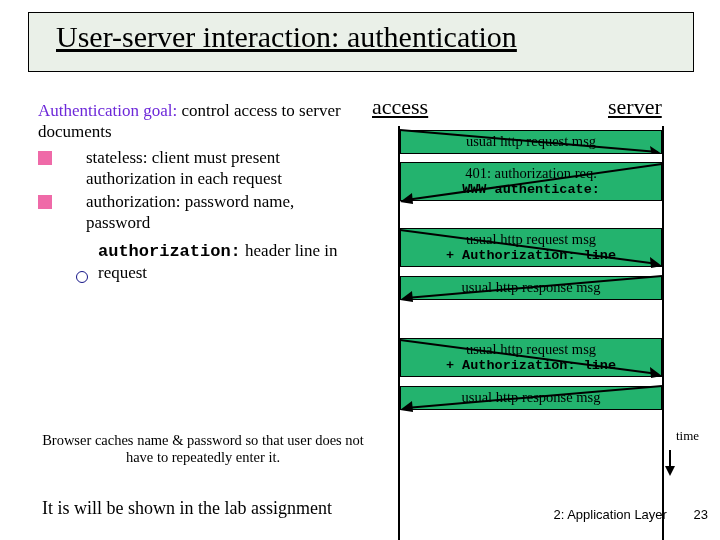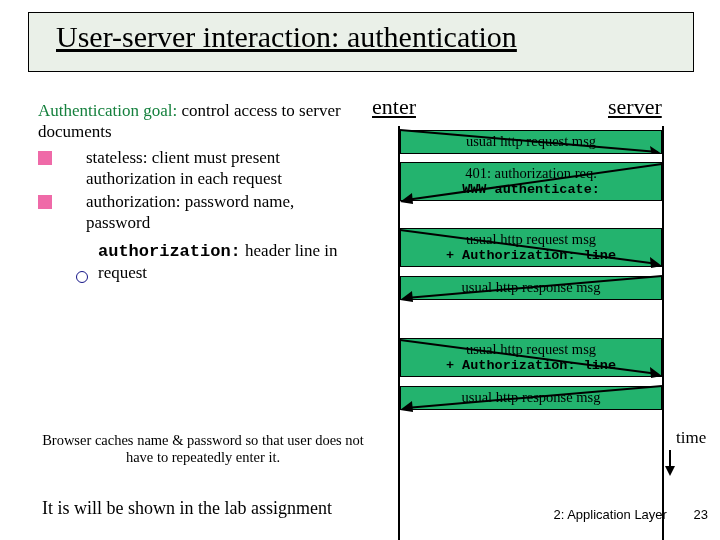--- a/index.html
+++ b/index.html
@@ -1,41 +1,41 @@
 <!DOCTYPE html>
 <html><head>
 <meta charset="utf-8">
 <style>
   html,body{margin:0;padding:0;background:#fff;}
   .slide{position:relative;width:720px;height:540px;background:#fff;font-family:"Comic Sans MS","Comic Sans",cursive;color:#000;overflow:hidden;padding-left:16px;}
   .titlebar{position:absolute;left:28px;top:12px;width:664px;height:58px;background:#eaf0e8;border:1px solid #000;}
   .title{position:absolute;left:56px;top:20px;font-size:30px;text-decoration:underline;color:#000;}
   .leftcol{position:absolute;left:38px;top:100px;width:320px;font-size:17px;line-height:1.25;}
-  .leftcol .goal .lbl{color:#15803d;}
+  .leftcol .goal .lbl{color:#6d28d9;}
   .leftcol .goal{margin-bottom:4px;}
   .bulletpink{display:flex;align-items:flex-start;margin:2px 0 2px 0;gap:24px;}
   .bulletpink .mark{width:14px;height:14px;background:#ef6aa8;flex:0 0 14px;margin-top:4px;margin-right:10px;}
   .bulletpink .txt{flex:1;}
   .sublist{margin-left:38px;margin-top:6px;}
   .bulletcircle{display:flex;align-items:flex-end;margin:2px 0;}
   .bulletcircle .mark{width:10px;height:10px;border:1.5px solid #161688;border-radius:50%;flex:0 0 10px;margin-top:5px;margin-right:10px;}
   .mono{font-family:"Courier New",monospace;font-weight:bold;}
   .diag{position:absolute;left:370px;top:100px;width:320px;}
   .client-label,.server-label{position:absolute;top:-6px;font-size:22px;text-decoration:underline;}
   .client-label{left:2px;}
   .server-label{left:238px;}
   .vline{position:absolute;top:26px;width:2px;height:430px;background:#000;}
   .vline.left{left:28px;}
   .vline.right{left:292px;}
   .msg{position:absolute;left:30px;width:262px;}
   .box{background:#23b36e;border:1.5px solid #000;padding:2px 6px 3px 6px;text-align:center;font-size:14.5px;line-height:1.15;}
   .box .mono{font-size:13.5px;}
   .caption{position:absolute;left:38px;font-size:14.5px;line-height:1.2;}
   .lab{position:absolute;left:42px;top:498px;font-family:"Times New Roman",serif;font-size:18px;}
-  .timelabel{position:absolute;left:676px;top:428px;font-size:17px;}
+  .timelabel{position:absolute;left:676px;top:428px;font-size:13px;}
   .timearrow{position:absolute;left:662px;top:450px;}
   .footer{position:absolute;right:28px;bottom:18px;font-family:Arial,Helvetica,sans-serif;font-size:13px;}
   .footer .pg{display:inline-block;margin-left:23px;}
 </style>
 </head>
 <body>
 <div class="slide">
 
 <div class="titlebar"></div>
 <div class="title">User-server interaction: authentication</div>
@@ -56,21 +56,21 @@
     <div class="bulletcircle">
       <div class="mark"></div>
       <div class="txt">
         <span class="mono">authorization:</span><span> header line in request</span>
       </div>
     </div>
   </div>
 </div>
 
 <div class="diag">
-  <div class="client-label">enter</div>
+  <div class="client-label">access</div>
   <div class="server-label">server</div>
   <div class="vline left"></div>
   <div class="vline right"></div>
 
   <div class="msg" style="top:30px;">
     <div class="box"><span>usual http request msg</span></div>
     <svg width="262" height="30" style="position:absolute;left:0;top:-6px;">
       <line x1="0" y1="6" x2="258" y2="28" stroke="#000" stroke-width="2"></line>
       <polygon points="262,30 250,22 252,32" fill="#000"></polygon>
     </svg>

